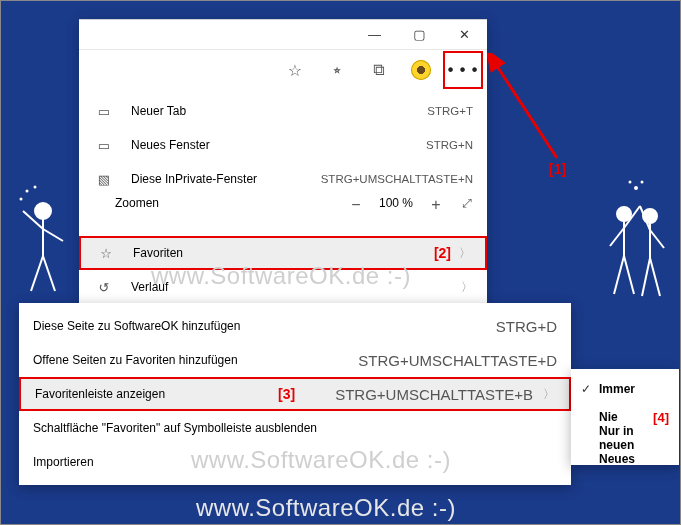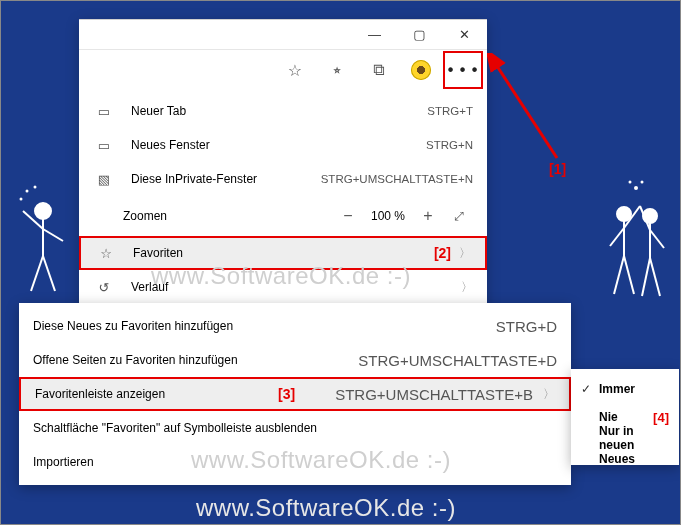--- a/index.html
+++ b/index.html
@@ -105,21 +105,21 @@
     font-size: 11.5px;
   }
   .menu-row.favoriten {
     background: #eee;
     border: 2px solid #e60000;
   }
   .menu-row .chev {
     color:#888; font-size:12px; padding-left:8px;
   }
   .zoom-row {
-    display:flex;align-items:center;height:40px;padding:0 14px;
+    display:flex;height:40px;padding:0 6px;
   }
   .zoom-row .zlabel{flex:1;padding-left:30px;}
   .zoom-btn{width:34px;text-align:center;color:#555;font-size:16px;}
   .zoom-pct{width:46px;text-align:center;}
   .zoom-full{width:28px;text-align:center;color:#555;}
 
   
   .submenu {
     position:absolute;
     left:18px;
@@ -258,21 +258,21 @@
     <div class="menu-row">
       <span class="icon">↺</span>
       <span class="label">Verlauf</span>
       <span class="chev">〉</span>
     </div>
   </div>
 </div>
 
 <div class="submenu">
   <div class="sub-row">
-    <span class="label">Diese Neues zu Favoriten hinzufügen</span>
+    <span class="label">Diese Seite zu SoftwareOK hinzufügen</span>
     <span class="shortcut">STRG+D</span>
   </div>
   <div class="sub-row">
     <span class="label">Offene Seiten zu Favoriten hinzufügen</span>
     <span class="shortcut">STRG+UMSCHALTTASTE+D</span>
   </div>
   <div class="sub-row showbar">
     <span class="label">Favoritenleiste anzeigen</span>
     <span class="ann" style="position:static;padding:0 40px 0 0">[3]</span>
     <span class="shortcut">STRG+UMSCHALTTASTE+B</span>

